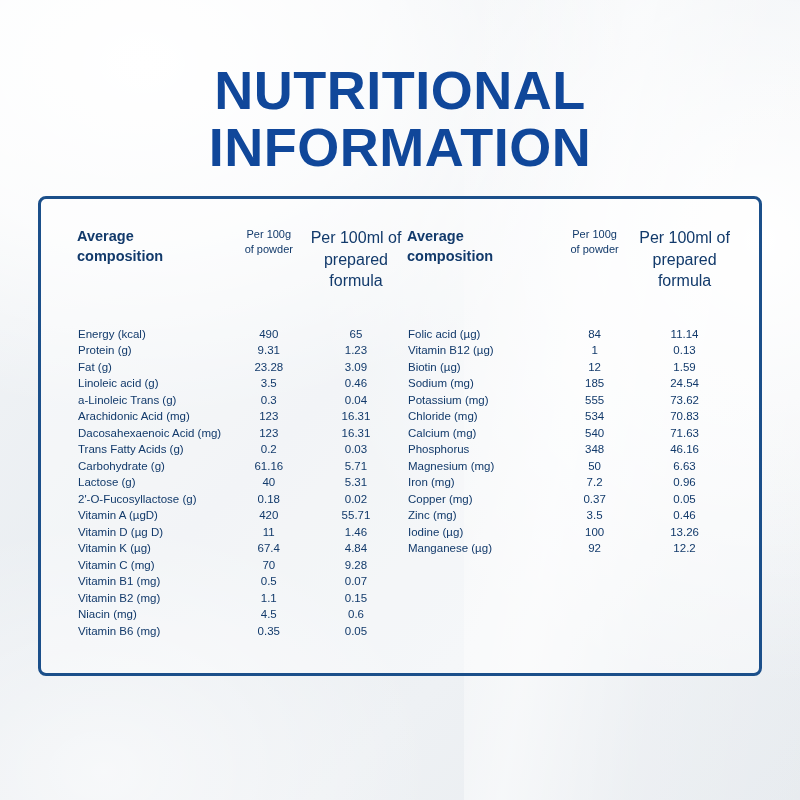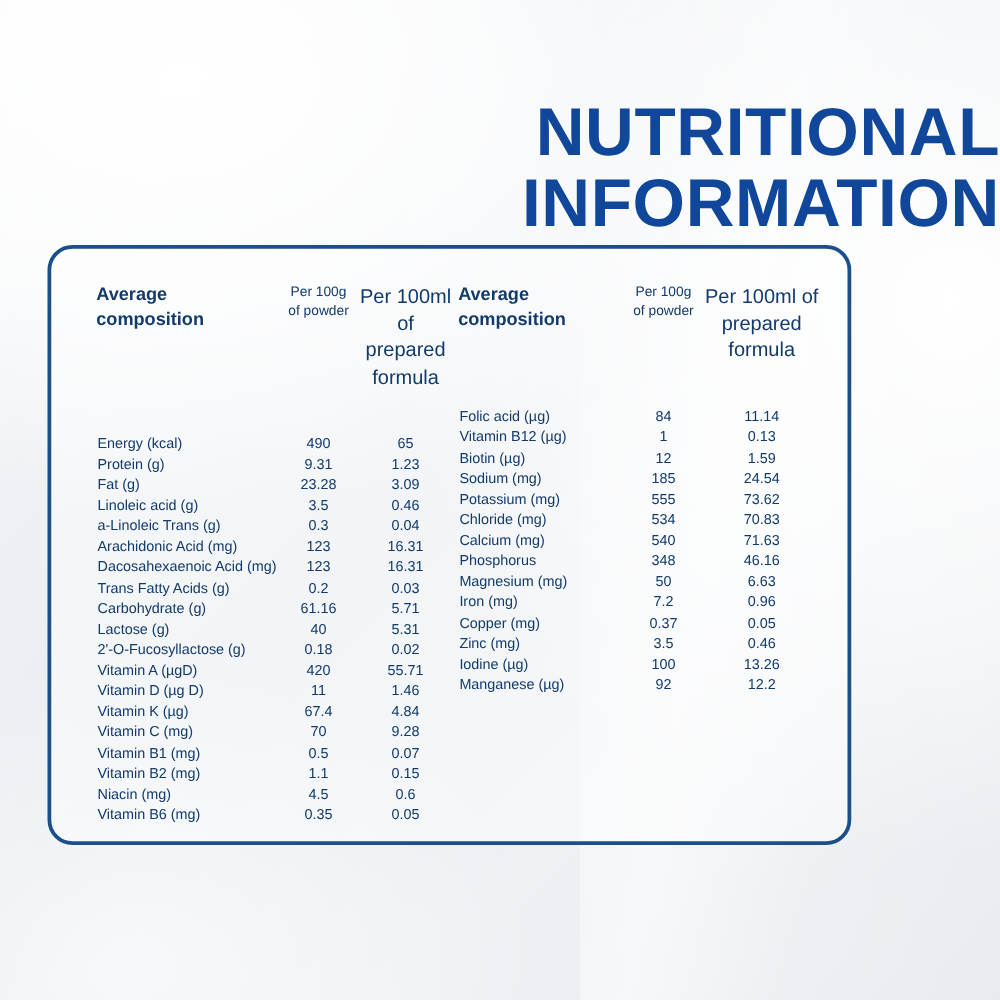--- a/index.html
+++ b/index.html
@@ -33,40 +33,40 @@
   .sheen2 {
     position: absolute;
     bottom: -10%; left: -5%;
     width: 60%; height: 45%;
     background: radial-gradient(ellipse at 30% 70%, rgba(255,255,255,0.6) 0%, rgba(255,255,255,0) 70%);
     pointer-events: none;
   }
 
   .title {
     position: absolute;
-    top: 78px;
+    top: 62px;
     left: 0;
     width: 100%;
-    text-align: right;
+    text-align: center;
     color: #10479a;
     font-weight: bold;
     font-size: 54px;
     line-height: 1.05;
     letter-spacing: 0.5px;
   }
   .title .line2 { display: block; }
 
   .card {
     position: absolute;
     left: 38px;
     top: 196px;
-    width: 643px;
+    width: 724px;
     height: 480px;
     border: 3px solid #1b4f8a;
-    border-radius: 20px;
+    border-radius: 8px;
     background: rgba(255,255,255,0.42);
     padding-left: 22px;
   }
   .card-inner {
     position: absolute;
     left: 36px;
     right: 22px;
     top: 28px;
     display: flex;
     gap: 0px;

